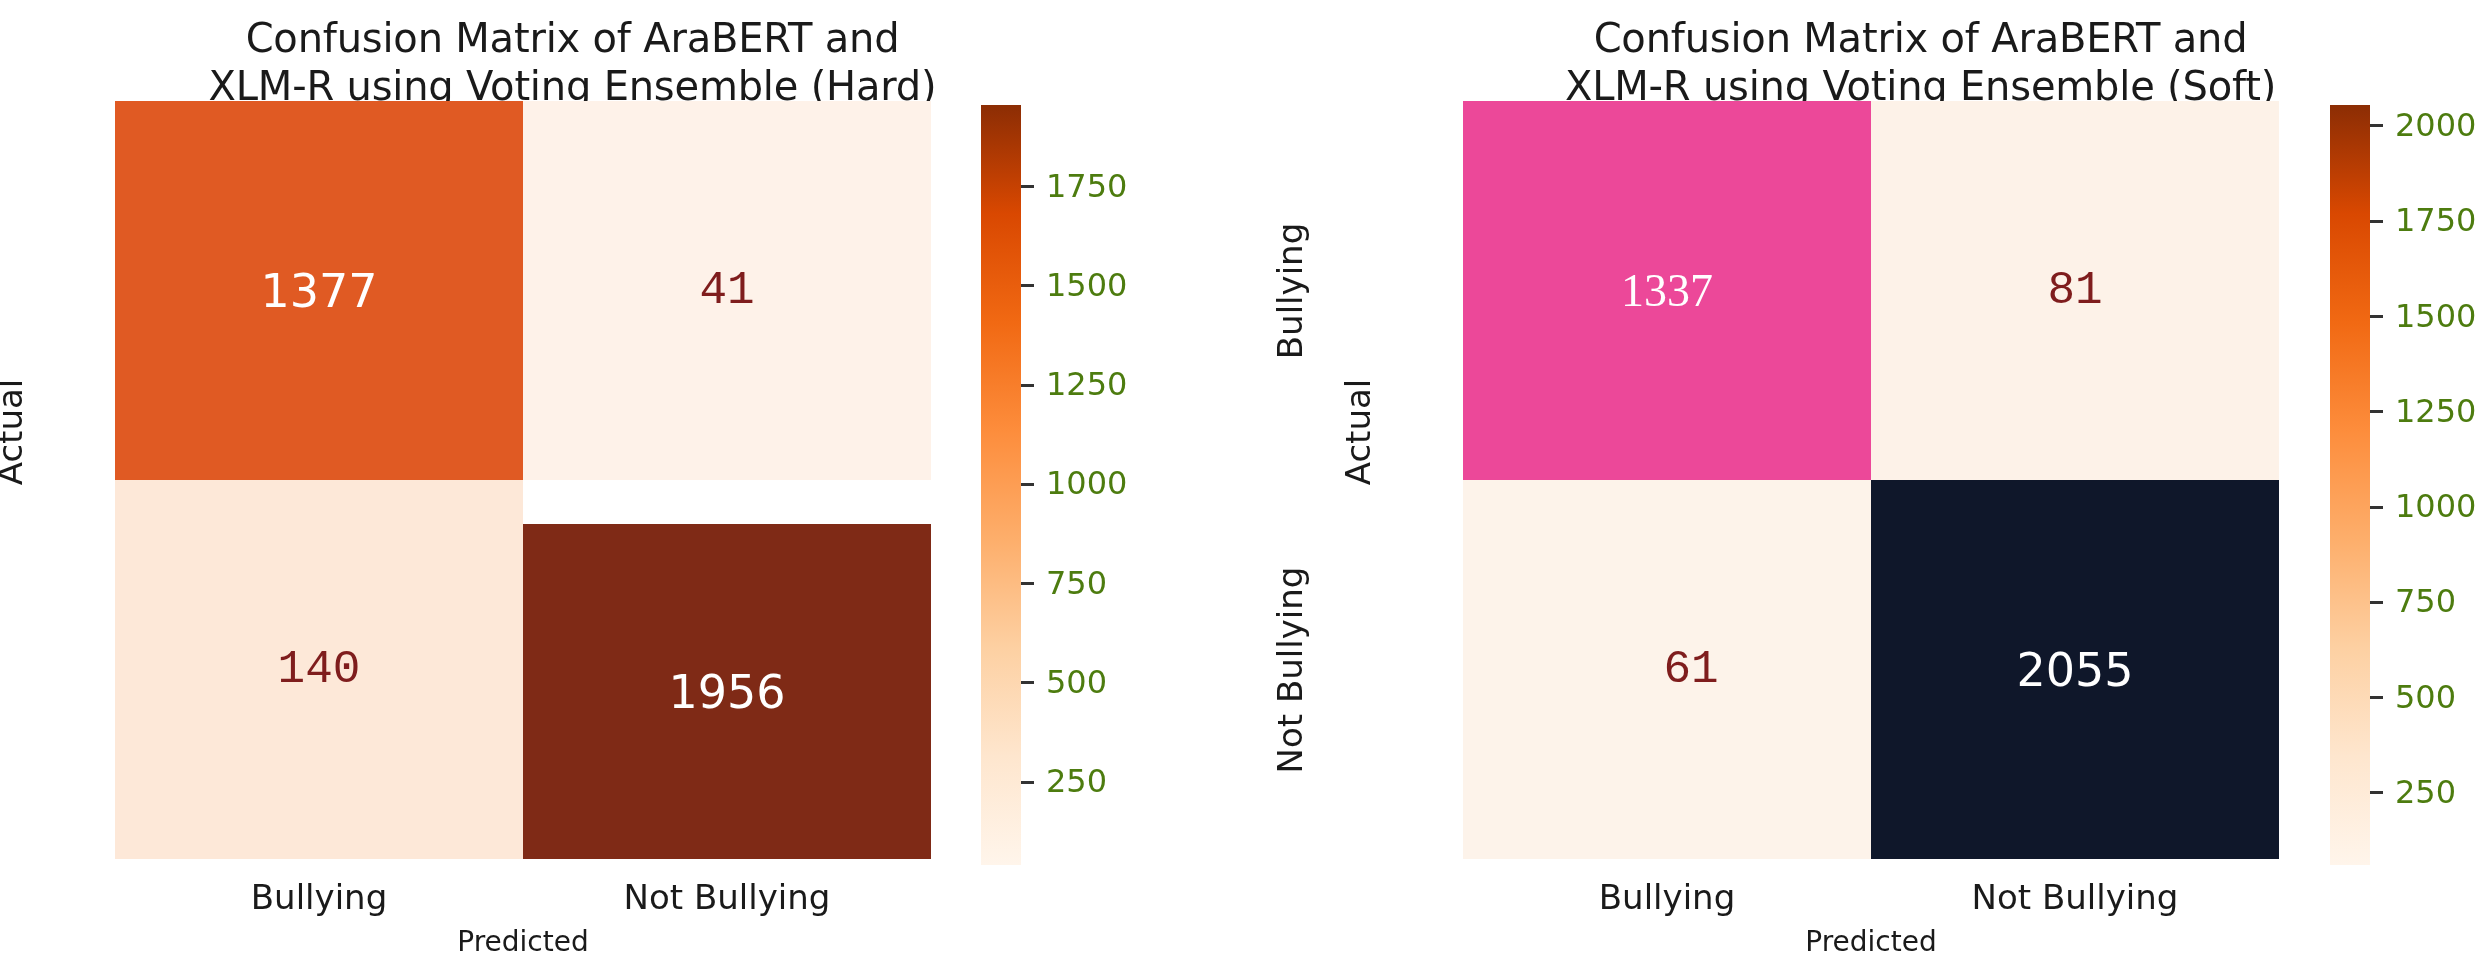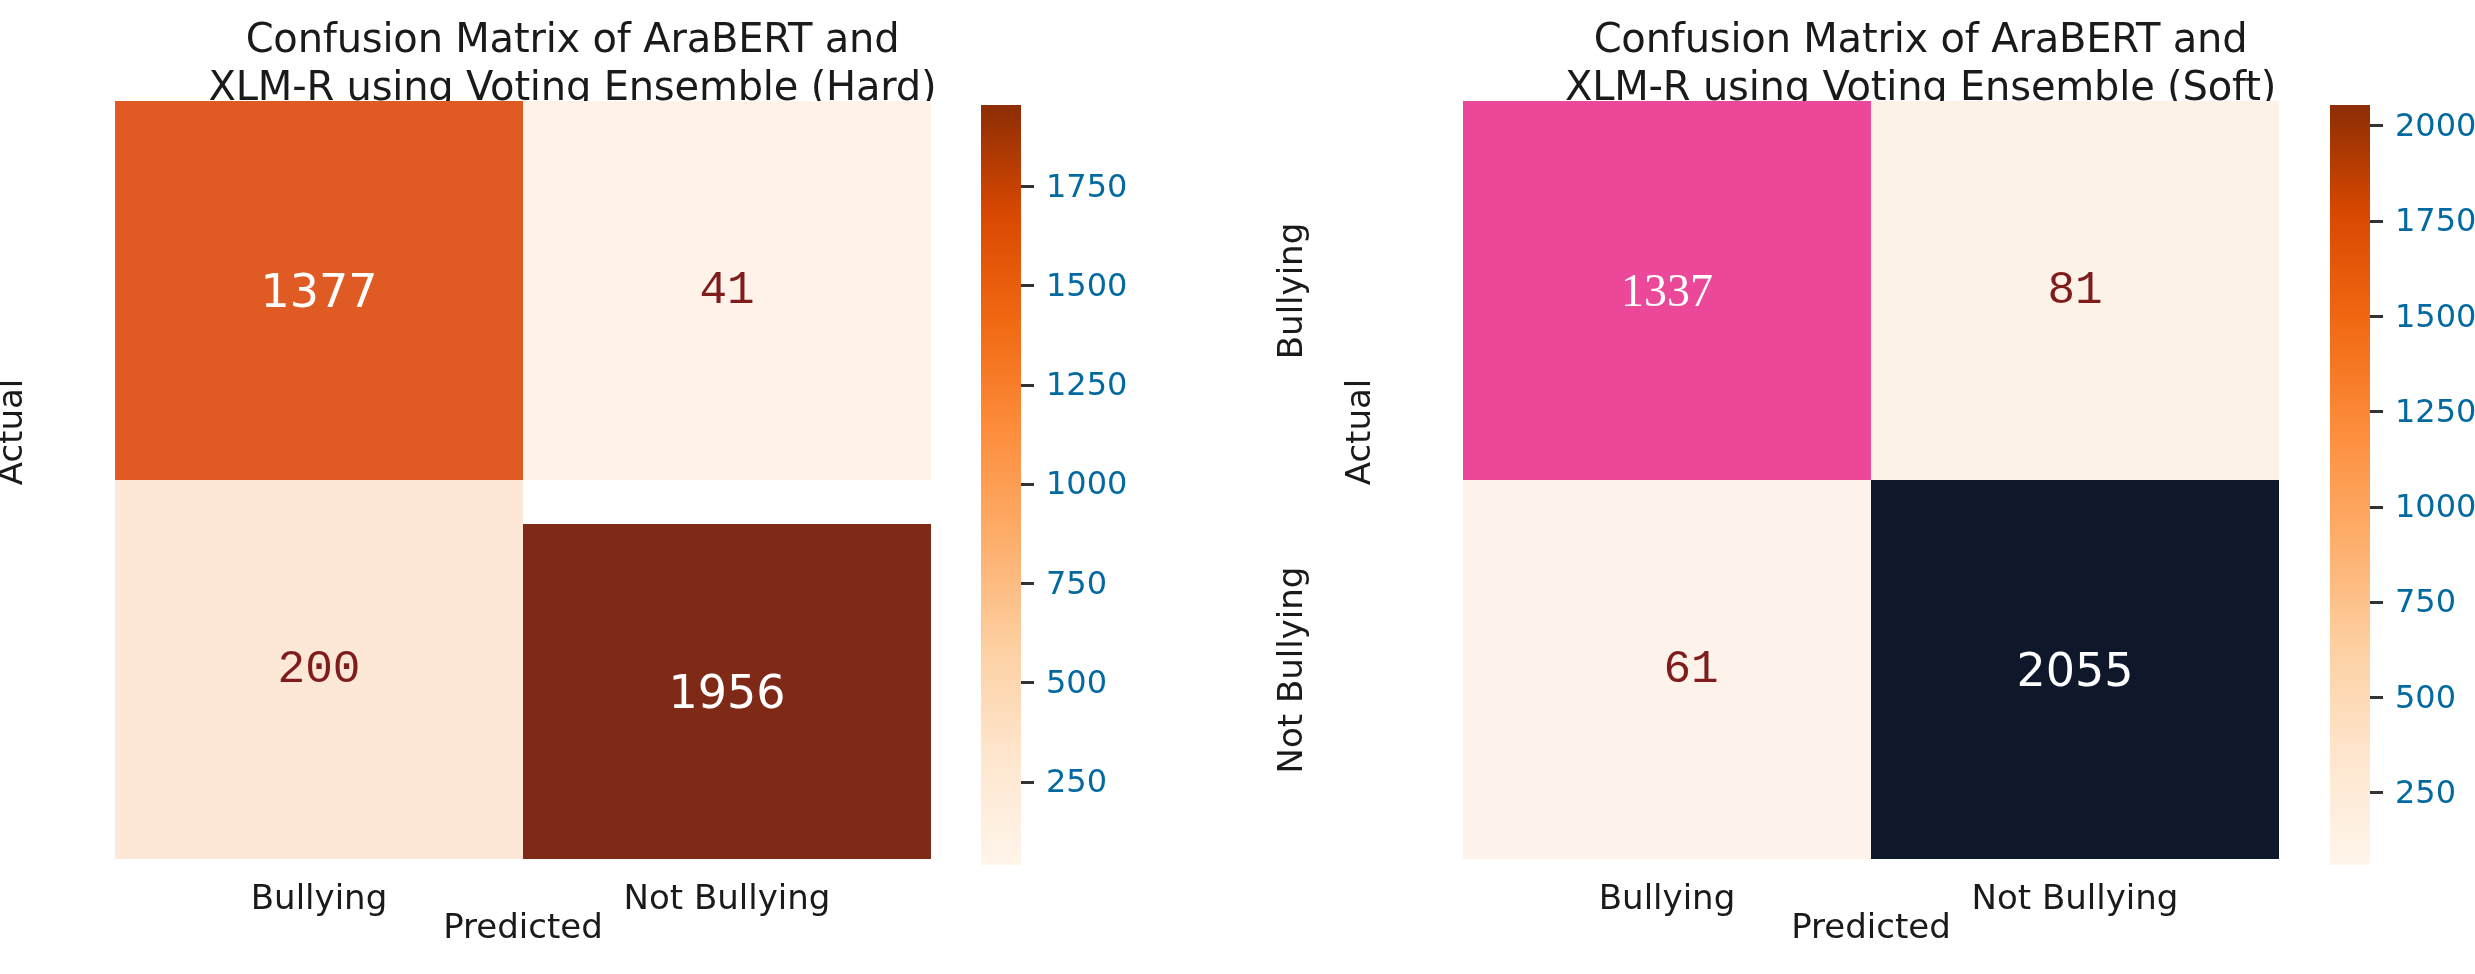--- a/index.html
+++ b/index.html
@@ -111,24 +111,24 @@
     line-height: 1;
     color: #1a1a1a;
     transform-origin: center center;
     transform: rotate(-90deg);
   }
   #panel-hard .ylabel { left: -140px; }
   #panel-soft .ylabel { left: -37px; }
 
   .xlabel {
     position: absolute;
-    top: 909px;
+    top: 928px;
     width: 816px;
     text-align: center;
-    font-size: 34px;
+    font-size: 28px;
     line-height: 1;
     color: #1a1a1a;
   }
   #panel-hard .xlabel { left: 115px; }
   #panel-soft .xlabel { left: 218px; }
 
   
   .colorbar {
     position: absolute;
     top: 105px;
@@ -163,39 +163,39 @@
     display: block;
     width: 13px;
     height: 3px;
     background: #333333;
   }
   .cb-tick .cb-text {
     display: block;
     margin-left: 12px;
     font-size: 32px;
     line-height: 1;
-    color: #0369a1;
+    color: #4d7c0f;
     white-space: nowrap;
     transform: translateY(-1px);
   }
 </style>
 </head>
 <body>
 
 <div class="figure">
 
   <div class="panel" id="panel-hard">
 
     <div class="panel-title">Confusion Matrix of AraBERT and
 XLM-R using Voting Ensemble (Hard)</div>
 
     <div class="heatmap">
       <div class="cell dark" style="background-color: rgb(224, 90, 35);">1377</div>
       <div class="cell light" style="background-color: rgb(254, 242, 233);">41</div>
-      <div class="cell light" style="background-color: rgb(253, 232, 216);">200</div>
+      <div class="cell light" style="background-color: rgb(253, 232, 216);">140</div>
       <div class="cell dark" style="background-color: rgb(127, 42, 22); margin-top: 44px;">1956</div>
     </div>
 
     <div class="xtick col0">Bullying</div>
     <div class="xtick col1">Not Bullying</div>
 
     <div class="ylabel">Actual</div>
     <div class="xlabel">Predicted</div>
 
     <div class="colorbar">

